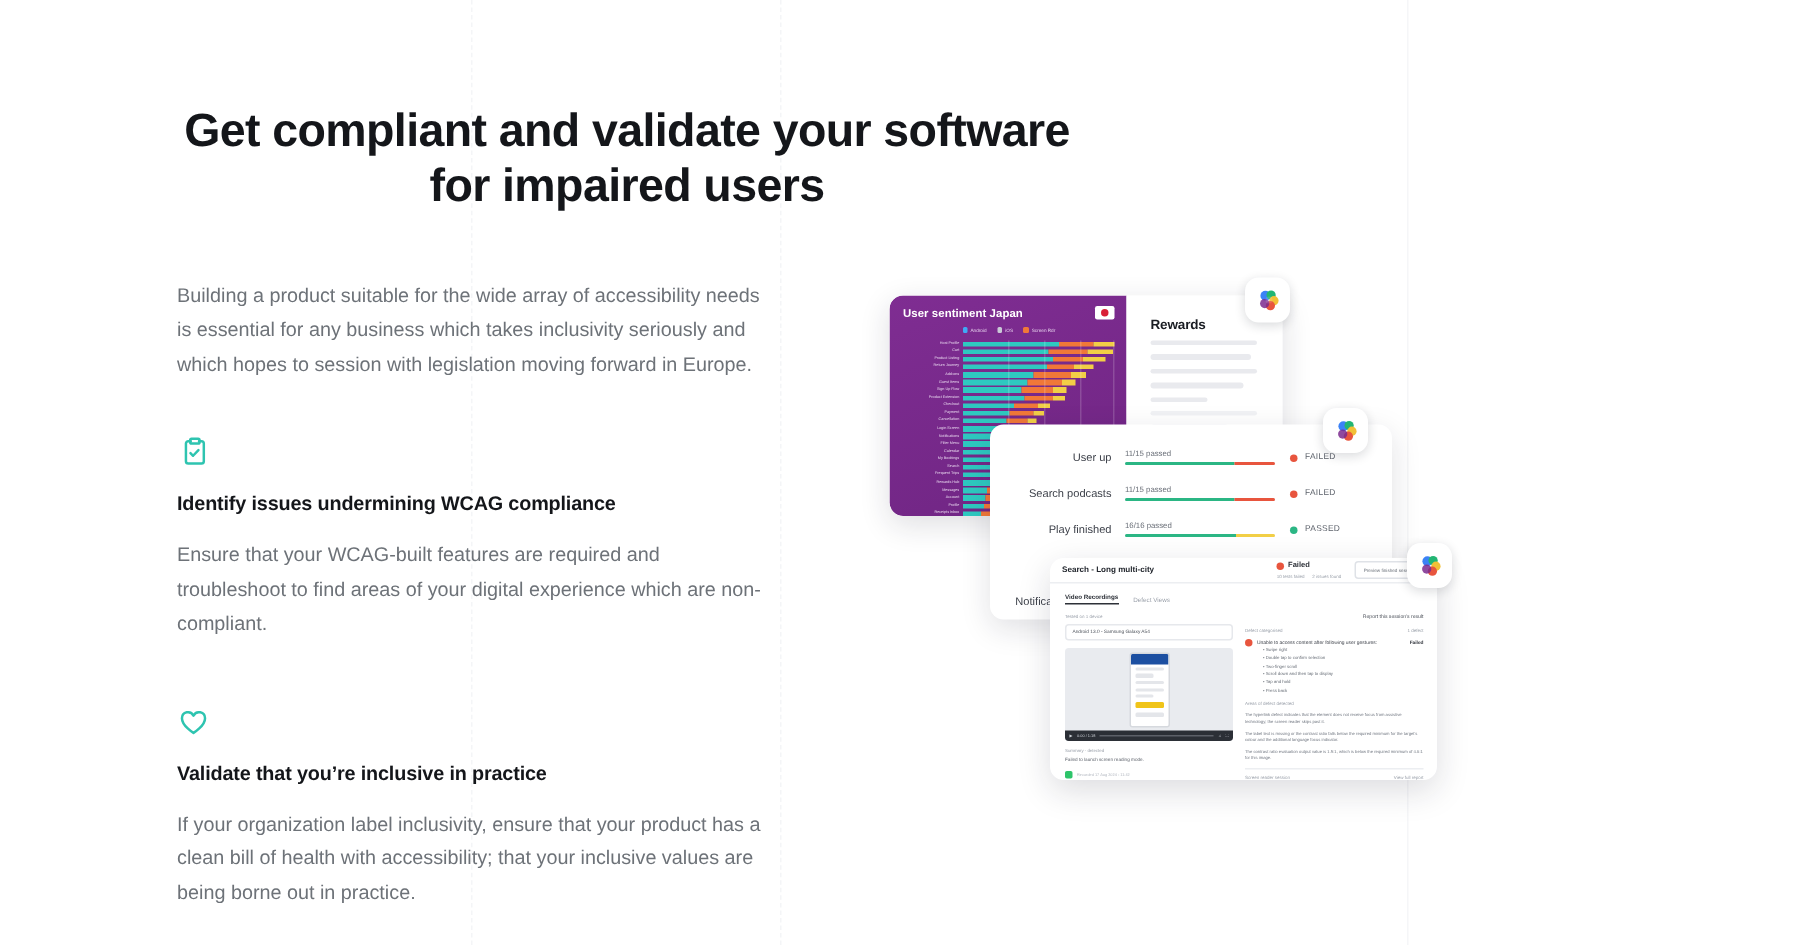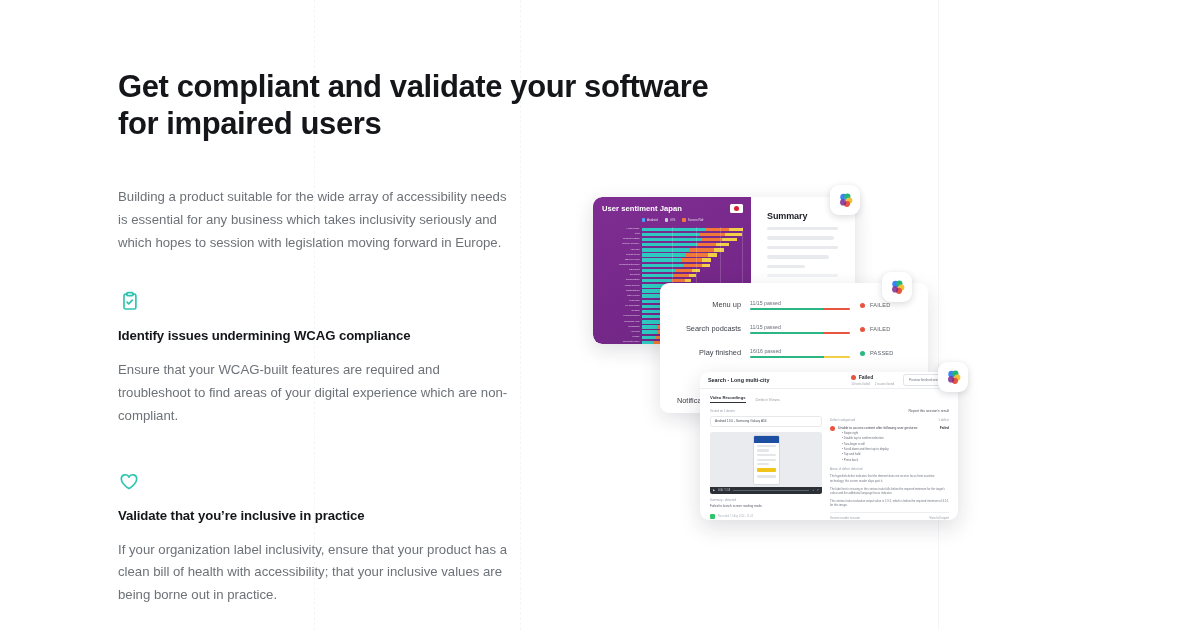--- a/index.html
+++ b/index.html
@@ -40,20 +40,21 @@
     width: 392px;
   }
 
   .headline {
     font-size: 31px;
     line-height: 1.2;
     font-weight: bold;
     color: #14161a;
     letter-spacing: -0.4px;
     width: 600px;
+    text-align: center;
   }
 
   .intro {
     margin-top: 44px;
     font-size: 13.2px;
     line-height: 1.72;
     color: #6d7278;
     width: 390px;
   }
 
@@ -547,21 +548,21 @@
               <div class="bbars">
                 <span class="bseg" style="background: rgb(46, 201, 192); width: 12.2449%;"></span>
                 <span class="bseg" style="background: rgb(240, 120, 56); width: 5.10204%;"></span>
                 <span class="bseg" style="background: rgb(242, 207, 70); width: 2.04082%;"></span>
               </div>
             </div>
           </div>
       </div>
 
       <div class="sent-right">
-        <div class="analysis-title">Summary</div>
+        <div class="analysis-title">Rewards</div>
         <div class="skel w96"></div>
         <div class="skel w90"></div>
         <div class="skel w96"></div>
         <div class="skel w84"></div>
         <div class="skel w52"></div>
         <div class="skel w96 soft"></div>
         <div class="skel w70 soft"></div>
 
       </div>
     </div>
@@ -572,21 +573,21 @@
         <circle cx="24" cy="12" r="6.5" fill="#22b573"></circle>
         <circle cx="28" cy="20" r="6.5" fill="#f2c037"></circle>
         <circle cx="23" cy="27" r="6.5" fill="#e8553e"></circle>
         <circle cx="15" cy="24" r="6.5" fill="#7b2a8e" opacity="0.85"></circle>
       </svg>
     </div>
 
     <div class="card card-results">
       <div id="results-rows">
           <div class="res-row">
-            <div class="res-name">Menu up</div>
+            <div class="res-name">User up</div>
             <div class="res-mid">
               <div class="res-count">11/15 passed</div>
               <div class="res-bar">
                 <span style="background: rgb(43, 182, 132); width: 73%;"></span>
                 <span style="background: rgb(232, 85, 62); width: 27%;"></span>
               </div>
             </div>
             <div class="res-status">
               <span class="st-dot" style="background: rgb(232, 85, 62);"></span>
               <span class="st-label">FAILED</span>

